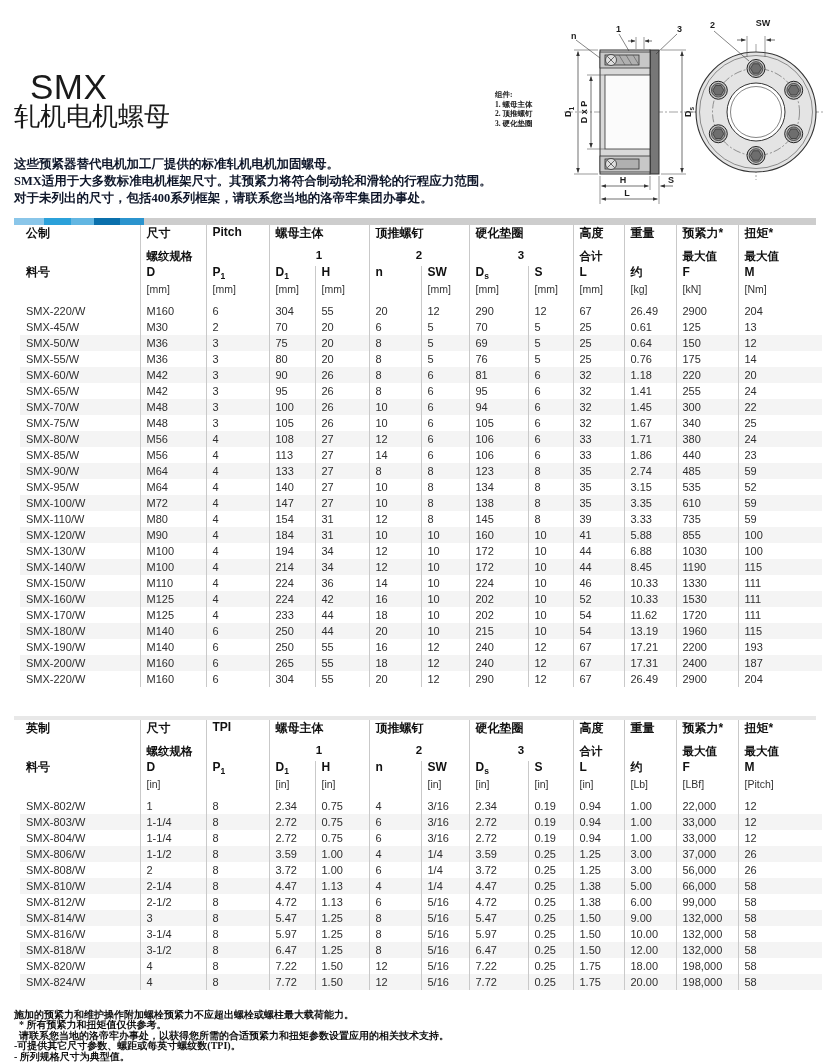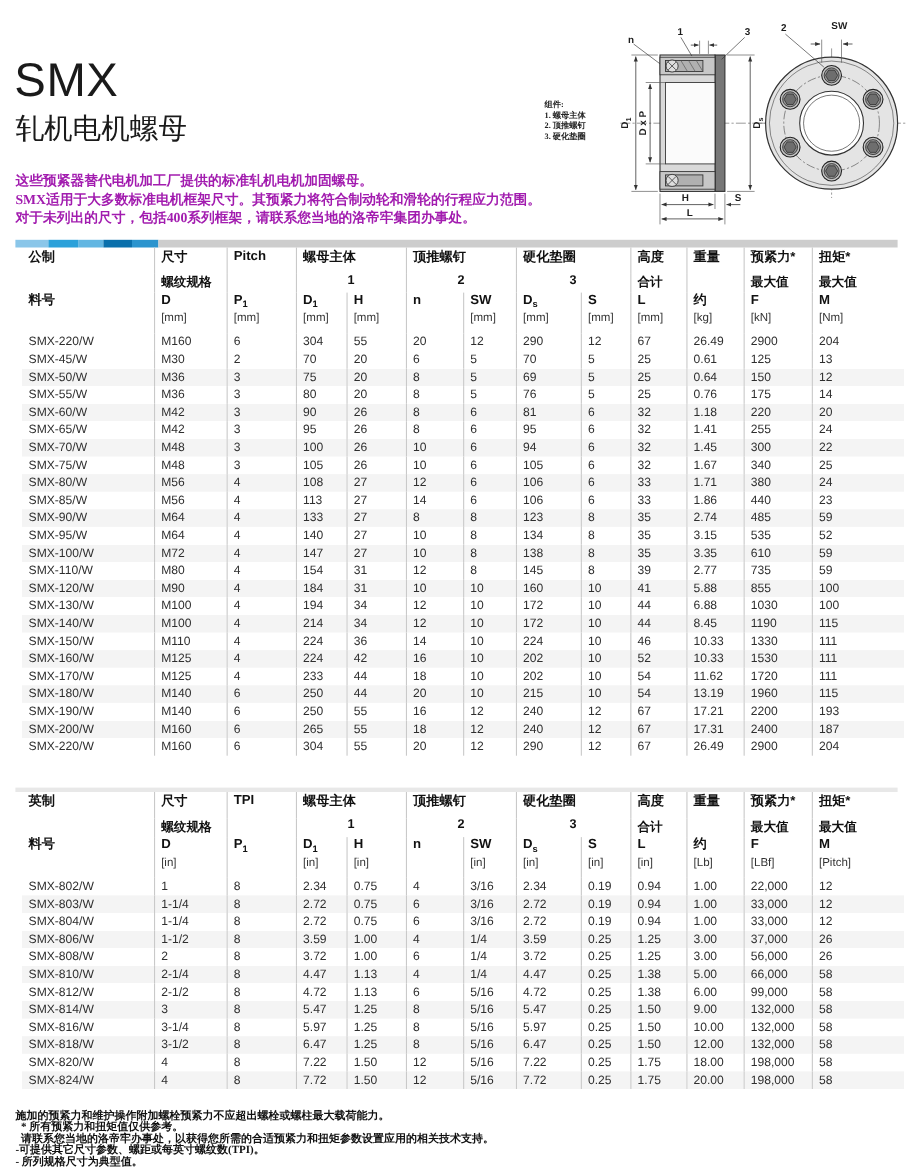--- a/index.html
+++ b/index.html
@@ -1,22 +1,22 @@
 <!DOCTYPE html>
 <html><head>
 <meta charset="utf-8">
 <style>
   html,body { margin:0; padding:0; background:#fff; }
   .page { position:relative; width:830px; height:1064px; background:#ffffff; overflow:hidden;
           font-family:"Liberation Sans","DejaVu Sans",sans-serif; color:#1a1a1a; }
 
-  .title { position:absolute; left:13px; top:52px; font-size:43px; font-weight:400; letter-spacing:0.5px; margin:0; line-height:1; }
+  .title { position:absolute; left:13px; top:52px; font-size:35px; font-weight:400; letter-spacing:0.5px; margin:17px; line-height:1; }
   .subtitle { position:absolute; left:14px; top:102px; font-size:26px; font-weight:400; margin:0; line-height:1.1; }
   .desc { position:absolute; left:14px; top:156px; font-family:"Liberation Serif","DejaVu Serif",serif;
-          font-weight:bold; font-size:12.5px; line-height:17px; color:#a21caf; }
+          font-weight:bold; font-size:12.5px; line-height:17px; color:#0f172a; }
 
   .diagram { position:absolute; left:478px; top:8px; width:352px; height:202px; }
   .legend { position:absolute; left:17px; top:82px; font-family:"Liberation Serif","DejaVu Serif",serif;
             font-weight:bold; font-size:7.5px; line-height:9.5px; color:#222; }
   .dl { font-family:"Liberation Sans","DejaVu Sans",sans-serif; font-size:9px; font-weight:bold; fill:#1d1d1d; }
   .dls { font-size:6.5px; }
 
   .colorbar { position:absolute; left:14px; top:218px; width:802px; height:7px; display:flex; }
   .colorbar .seg { height:100%; }
   .s0{width:30px}.s1{width:27px}.s2{width:23px}.s3{width:26px}.s4{width:24px}
@@ -480,21 +480,21 @@
           <td>SMX-110/W</td>
           <td>M80</td>
           <td>4</td>
           <td>154</td>
           <td>31</td>
           <td>12</td>
           <td>8</td>
           <td>145</td>
           <td>8</td>
           <td>39</td>
-          <td>2.77</td>
+          <td>3.33</td>
           <td>735</td>
           <td>59</td>
         </tr>
         <tr>
           <td>SMX-120/W</td>
           <td>M90</td>
           <td>4</td>
           <td>184</td>
           <td>31</td>
           <td>10</td>

